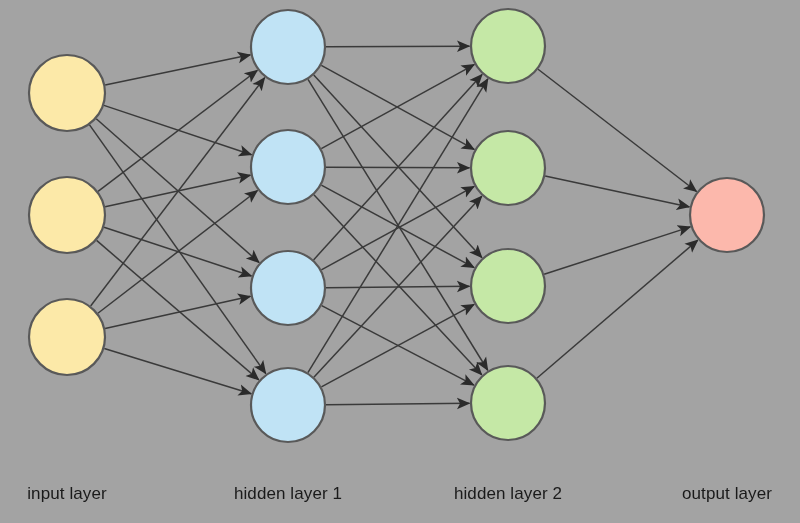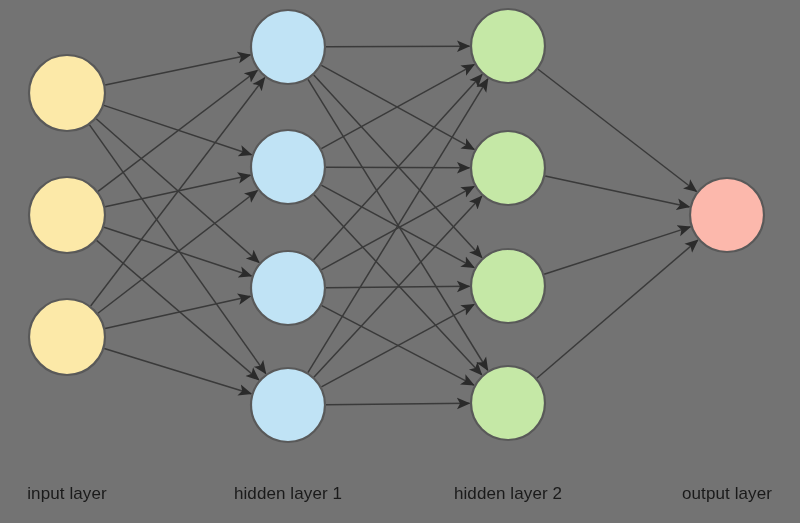--- a/index.html
+++ b/index.html
@@ -10,21 +10,21 @@
   body {
     width: 800px;
     height: 523px;
     overflow: hidden;
     font-family: "Liberation Sans", sans-serif;
   }
   #diagram-root {
     position: relative;
     width: 800px;
     height: 523px;
-    background: #737373;
+    background: #a3a3a3;
   }
   #nn-svg {
     position: absolute;
     left: 0;
     top: 0;
     width: 800px;
     height: 523px;
     display: block;
   }
   .layer-label {

